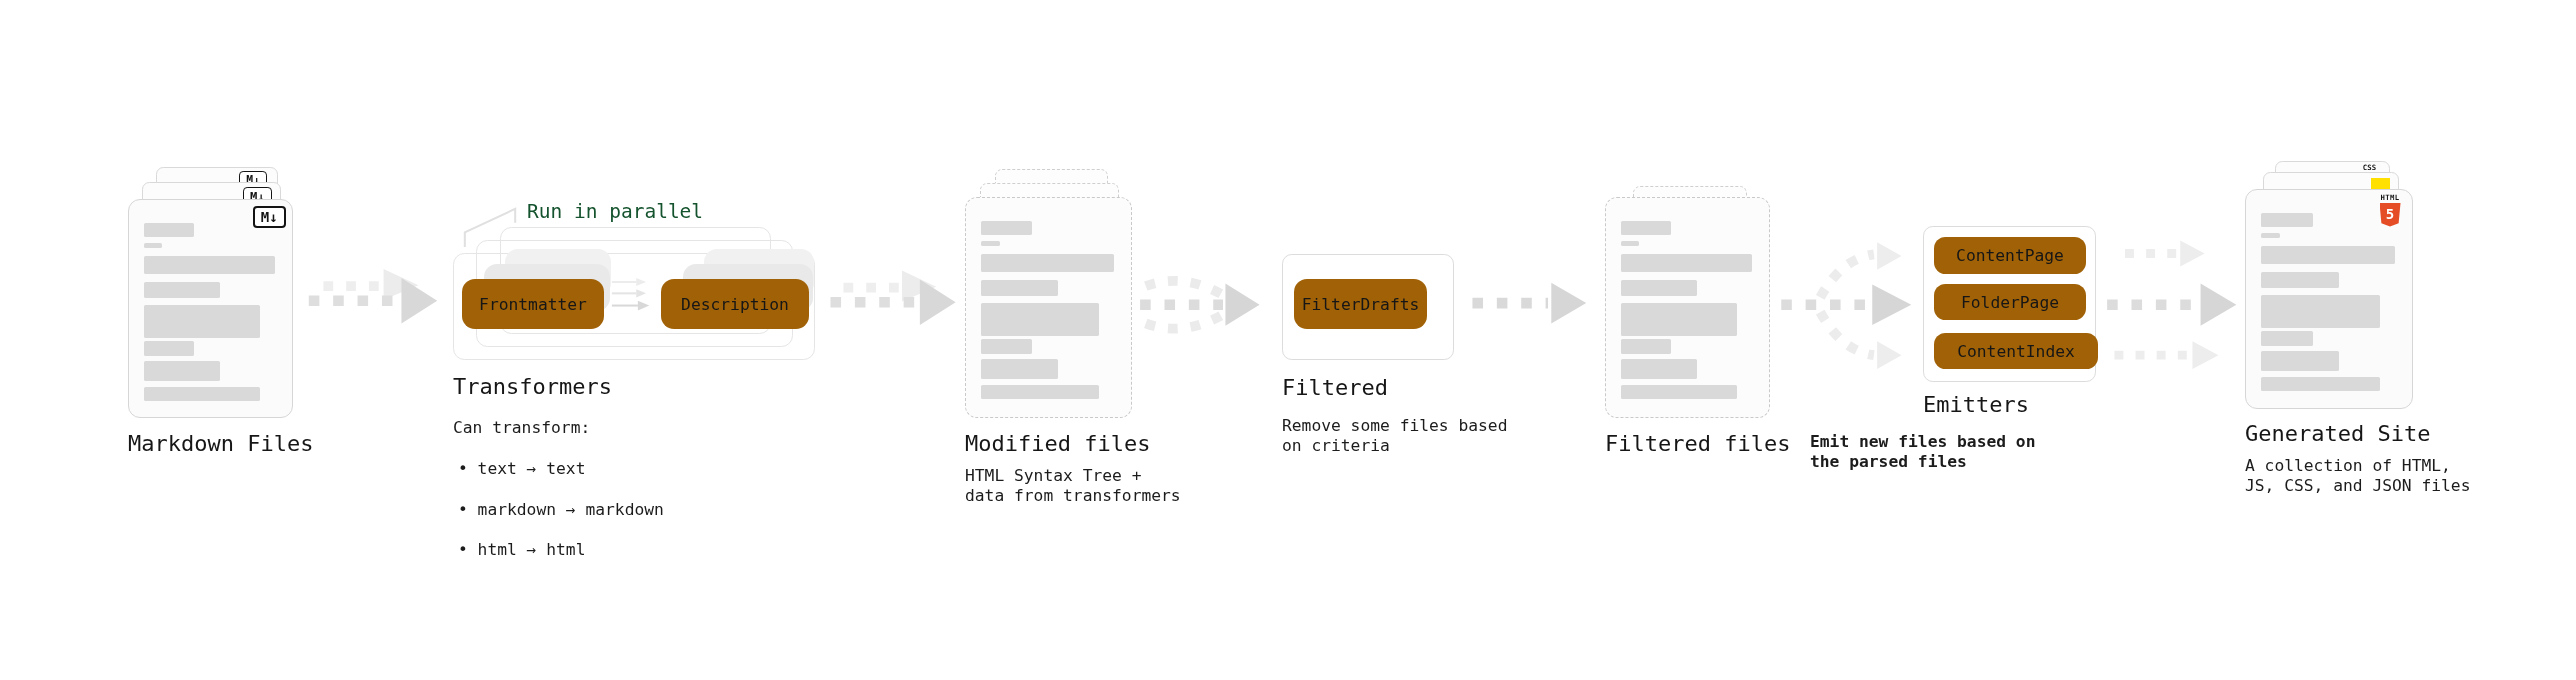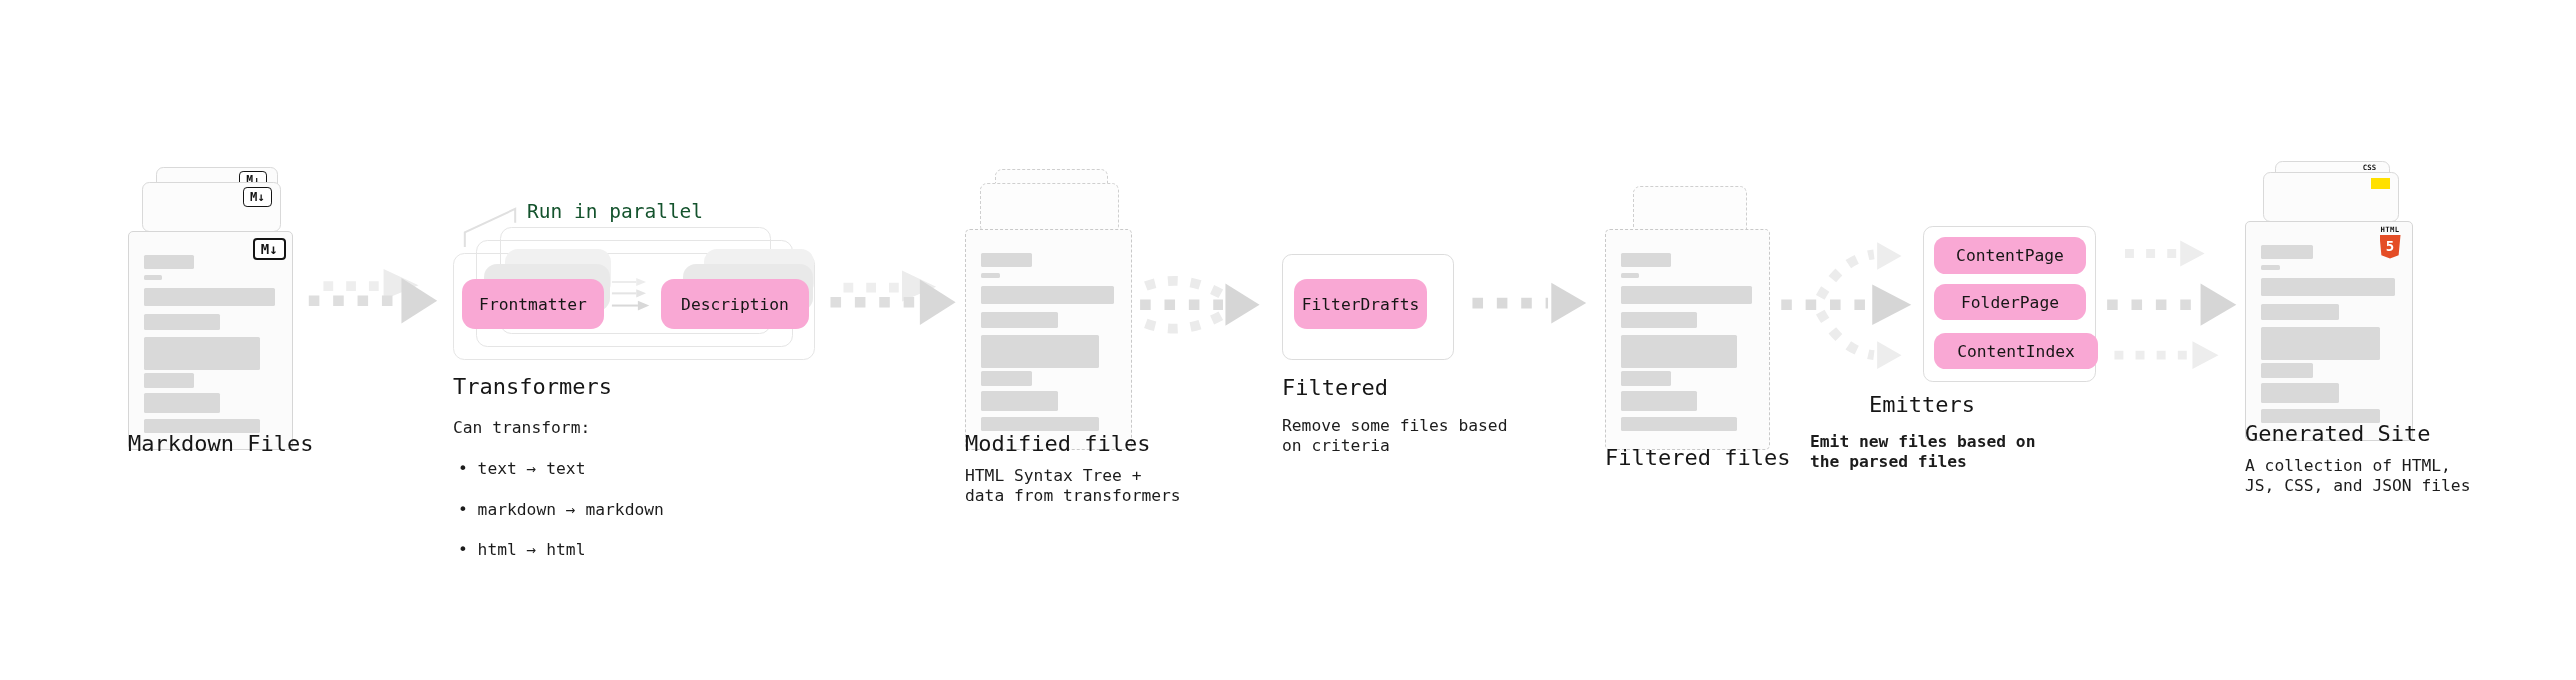--- a/index.html
+++ b/index.html
@@ -2,21 +2,21 @@
 <html style="font-size:13px"><head>
 <meta charset="utf-8">
 <style>
   html,body{margin:0;padding:0;background:#ffffff;}
   body{width:2576px;height:681px;overflow:hidden;
        font-family:"DejaVu Sans Mono","Liberation Mono",monospace;color:#161616;}
   .canvas{position:absolute;left:0;top:0;width:2576px;height:681px;}
   svg.arrows{position:absolute;left:0;top:0;width:2576px;height:681px;}
 
   
-  .doc-card{position:absolute;background:#fbfbfb;border:1.2px solid #d6d6d6;border-radius:5px;box-sizing:border-box;margin-top:32px;}
+  .doc-card{position:absolute;background:#fbfbfb;border:1.2px solid #d6d6d6;border-radius:12px;box-sizing:border-box;}
   .doc-card.dashed{background:#fcfcfc;border:1.6px dashed #c9c9c9;}
   .peek{position:absolute;background:#fcfcfc;border:1.2px solid #d9d9d9;border-radius:7.3px;box-sizing:border-box;}
   .peek.dashed{background:#fdfdfd;border:1.6px dashed #cfcfcf;}
   .bars{position:absolute;left:14.6px;right:14.6px;top:23px;display:flex;flex-direction:column;}
   .bar{background:#d9d9d9;border-radius:1.6px;}
   .b1{height:14px;width:38%;margin-bottom:5.7px;}
   .b2{height:4.9px;width:14%;margin-bottom:8.1px;}
   .b3{height:18px;width:98%;margin-bottom:8.1px;}
   .b4{height:16.3px;width:57%;margin-bottom:6.5px;}
   .b5{height:33px;width:87%;margin-bottom:3.3px;}
@@ -36,21 +36,21 @@
   .js-badge{position:absolute;right:8.1px;top:4.9px;width:18.7px;height:11.4px;background:#ffe000;}
   .html5-logo{position:absolute;right:9.8px;top:4.1px;width:24.4px;text-align:center;}
   .html5-logo .html-txt{font-size:7.3px;font-weight:bold;color:#141414;letter-spacing:0.4px;line-height:8.1px;}
   .html5-logo .shield{width:21px;height:23.6px;margin:0.8px auto 0;background:#e44d26;
       clip-path:polygon(0 0,100% 0,91% 86%,50% 100%,9% 86%);
       display:flex;align-items:center;justify-content:center;}
   .html5-logo .shield span{color:#ffffff;font-size:14px;font-weight:bold;line-height:23.6px;}
 
   
   .frame{position:absolute;border:1.6px solid #e5e5e5;border-radius:11.4px;background:transparent;box-sizing:border-box;}
-  .node-btn{position:absolute;background:#f9a8d4;border-radius:13px;display:flex;align-items:center;justify-content:center;
+  .node-btn{position:absolute;background:#a16207;border-radius:13px;display:flex;align-items:center;justify-content:center;
             font-size:16.3px;color:#161616;box-sizing:border-box;}
   .ghost1{background:#e9e9e9;}
   .ghost2{background:#f1f1f1;}
 
   
   .panel{position:absolute;background:#ffffff;border:1.2px solid #dcdcdc;border-radius:9.8px;box-sizing:border-box;}
 
   
   .heading{position:absolute;font-size:22px;line-height:24.4px;color:#161616;white-space:nowrap;}
   .heading.centered{text-align:center;}
@@ -214,35 +214,35 @@
           <div class="bar b1"></div>
           <div class="bar b2"></div>
           <div class="bar b3"></div>
           <div class="bar b4"></div>
           <div class="bar b5"></div>
           <div class="bar b6"></div>
           <div class="bar b7"></div>
           <div class="bar b8"></div>
         </div>
     </div>
-    <div class="heading" style="left:1605px;top:432px;margin-top:14px;">Filtered files</div>
+    <div class="heading" style="left:1605px;top:432px;">Filtered files</div>
   </div>
 
   <div>
     <div class="panel" style="left:1923px;top:226px;width:173px;height:156px;"></div>
     <div class="node-btn" style="left:1934px;top:237px;width:152px;height:37px;border-radius:11.4px;">
       <span>ContentPage</span>
     </div>
     <div class="node-btn" style="left:1934px;top:284px;width:152px;height:36px;border-radius:11.4px;">
       <span>FolderPage</span>
     </div>
     <div class="node-btn" style="left:1934px;top:333px;width:164px;height:36px;border-radius:11.4px;">
       <span>ContentIndex</span>
     </div>
-    <div class="heading" style="left:1869px;top:393px;">Emitters</div>
+    <div class="heading" style="left:1923px;top:393px;">Emitters</div>
     <div class="desc" style="left:1810px;top:432px;font-weight:bold;">Emit new files based on
 the parsed files</div>
   </div>
 
   <div>
     <div class="peek" style="left:2275px;top:161px;width:115px;height:50px;">
       <div class="css-badge">
         <div class="css-txt">CSS</div>
         <div class="css-bar"></div>
       </div>

